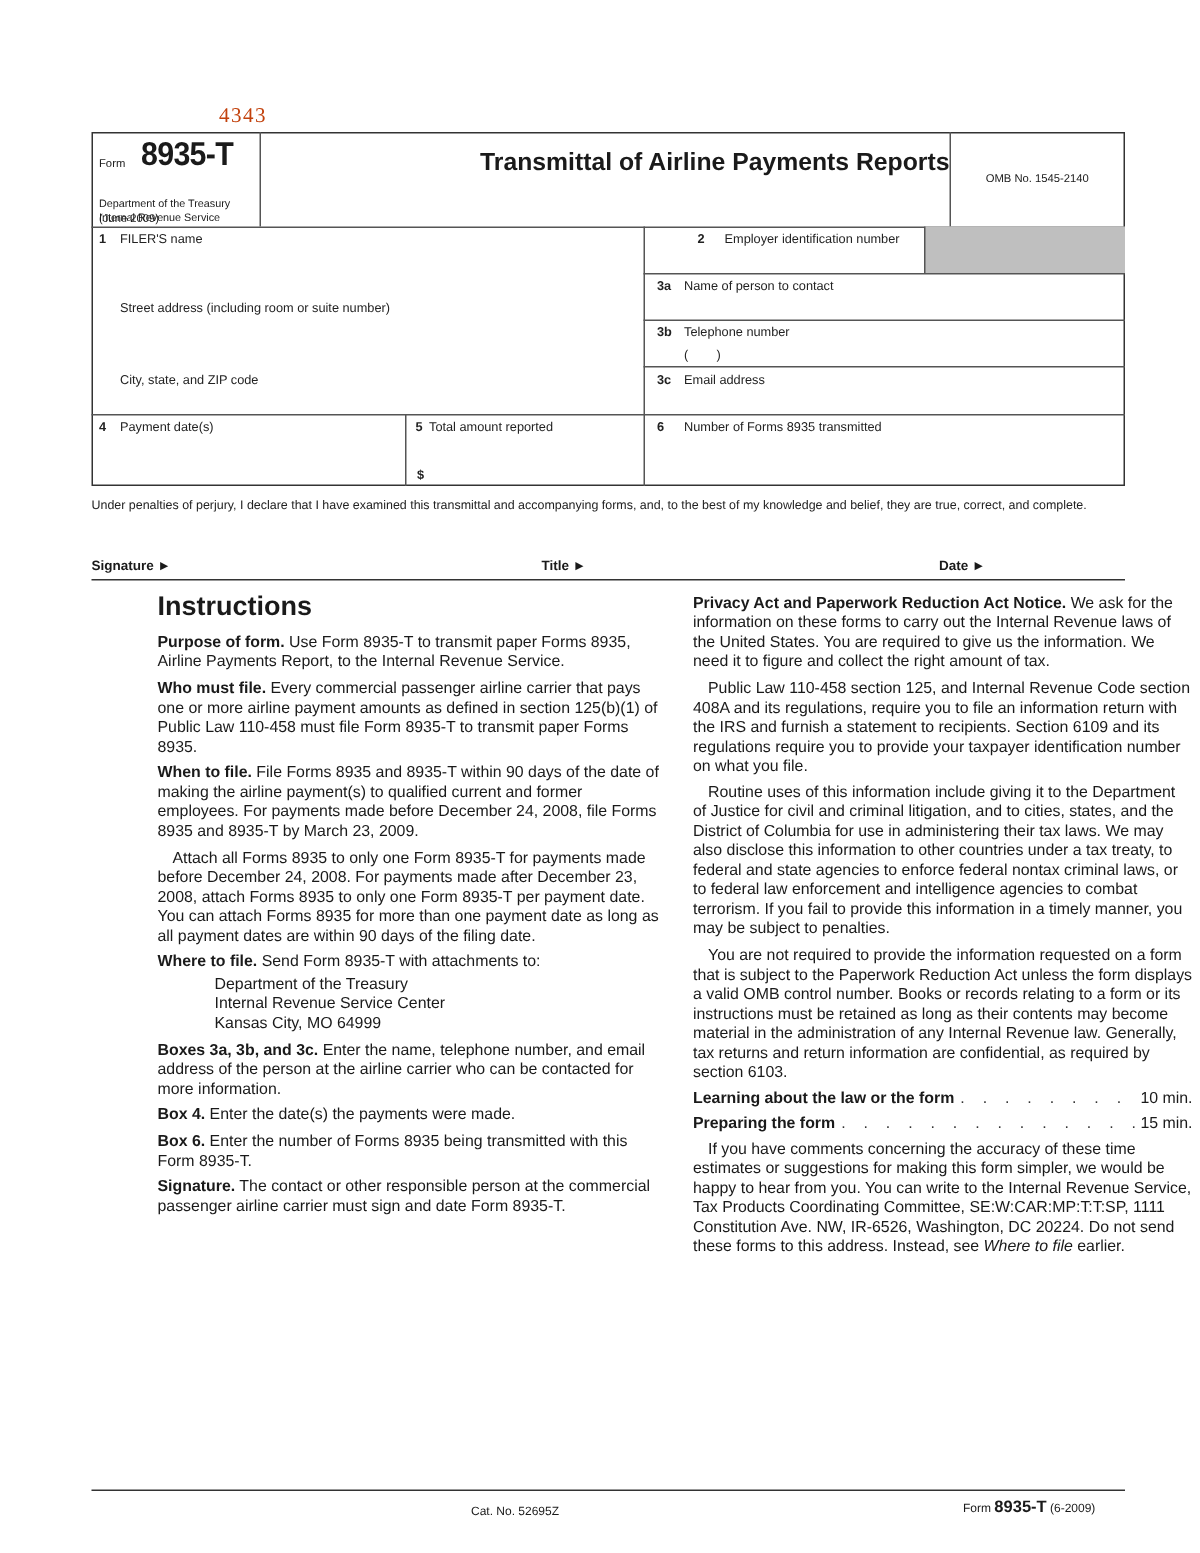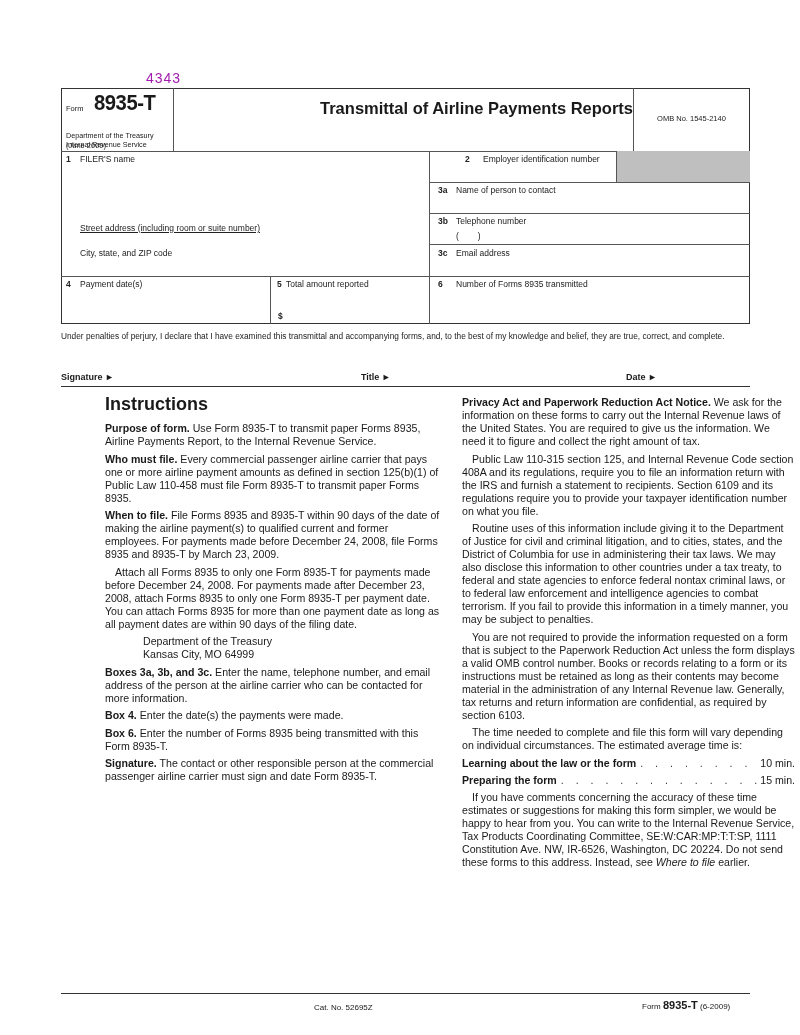--- a/index.html
+++ b/index.html
@@ -1,19 +1,19 @@
 <!DOCTYPE html>
 <html><head>
 <meta charset="utf-8">
 <style>
   * { box-sizing: border-box; margin: 0; padding: 0; }
   html, body { width: 800px; height: 1035px; background: #ffffff; }
   body { position: relative; font-family: "Liberation Sans", sans-serif; color: #1a1a1a; overflow: hidden; }
   .abs { position: absolute; }
-  .handnum { left: 146px; top: 70px; font-family: Liberation Sans, sans-serif; font-size: 14px; letter-spacing: 1px; color: #a21caf; }
+  .handnum { left: 146px; top: 70px; font-family: Liberation Serif, serif; font-size: 14px; letter-spacing: 1px; color: #c2410c; }
 
   
   .formbox { left: 61px; top: 88px; width: 689px; height: 236px; border: 1.3px solid #333; }
   .hline { position: absolute; height: 0; border-top: 1px solid #555; }
   .vline { position: absolute; width: 0; border-left: 1px solid #555; }
   .lbl { position: absolute; font-size: 8.5px; color: #222; white-space: nowrap; }
   .num { font-weight: bold; display: inline-block; }
 
   .form-word { left: 66px; top: 104px; font-size: 7.5px; }
   .form-number { left: 94px; top: 90px; font-size: 22px; font-weight: bold; letter-spacing: -0.5px; transform: scaleX(0.92); transform-origin: left; }
@@ -80,21 +80,21 @@
 <div class="abs" style="left:62px; top:245px; width:366px; height:31px;"></div>
 <div class="abs" style="left:430px; top:152px; width:185px; height:30px;"></div>
 <div class="abs" style="left:430px; top:183px; width:319px; height:30px;"></div>
 <div class="abs" style="left:430px; top:214px; width:319px; height:30px;"></div>
 <div class="abs" style="left:430px; top:245px; width:319px; height:31px;"></div>
 <div class="abs" style="left:62px; top:277px; width:207px; height:46px;"></div>
 <div class="abs" style="left:271px; top:277px; width:157px; height:46px;"></div>
 <div class="abs" style="left:430px; top:277px; width:319px; height:46px;"></div>
 
 <div class="lbl" style="left:66px; top:154px;"><span class="num" style="width:14px;">1</span><span>FILER'S name</span></div>
-<div class="lbl" style="left:80px; top:223px;text-decoration:underline;">Street address (including room or suite number)</div>
+<div class="lbl" style="left:80px; top:200px;">Street address (including room or suite number)</div>
 <div class="lbl" style="left:80px; top:248px;">City, state, and ZIP code</div>
 <div class="lbl" style="left:438px; top:154px;margin-left:27px;"><span class="num" style="width:18px;">2</span><span>Employer identification number</span></div>
 <div class="lbl" style="left:438px; top:185px;"><span class="num" style="width:18px;">3a</span><span>Name of person to contact</span></div>
 <div class="lbl" style="left:438px; top:216px;"><span class="num" style="width:18px;">3b</span><span>Telephone number</span></div>
 <div class="lbl" style="left:456px; top:231px; white-space:pre;">(        )</div>
 <div class="lbl" style="left:438px; top:248px;"><span class="num" style="width:18px;">3c</span><span>Email address</span></div>
 <div class="lbl" style="left:66px; top:279px;"><span class="num" style="width:14px;">4</span><span>Payment date(s)</span></div>
 <div class="lbl" style="left:277px; top:279px;"><span class="num" style="width:9px;">5</span><span>Total amount reported</span></div>
 <div class="lbl" style="left:278px; top:311px; font-weight:bold;">$</div>
 <div class="lbl" style="left:438px; top:279px;"><span class="num" style="width:18px;">6</span><span>Number of Forms 8935 transmitted</span></div>
@@ -107,36 +107,37 @@
   <span class="abs" style="left:565px; top:0;">Date ►</span>
 </div>
 <div class="abs sigrule"></div>
 
 <div class="col col-left">
   <div class="h-instr">Instructions</div>
   <p class="para"><b>Purpose of form.</b><span> Use Form 8935-T to transmit paper Forms 8935, Airline Payments Report, to the Internal Revenue Service.</span></p>
   <p class="para"><b>Who must file.</b><span> Every commercial passenger airline carrier that pays one or more airline payment amounts as defined in section 125(b)(1) of Public Law 110-458 must file Form 8935-T to transmit paper Forms 8935.</span></p>
   <p class="para"><b>When to file.</b><span> File Forms 8935 and 8935-T within 90 days of the date of making the airline payment(s) to qualified current and former employees. For payments made before December 24, 2008, file Forms 8935 and 8935-T by March 23, 2009.</span></p>
   <p class="para indent">Attach all Forms 8935 to only one Form 8935-T for payments made before December 24, 2008. For payments made after December 23, 2008, attach Forms 8935 to only one Form 8935-T per payment date. You can attach Forms 8935 for more than one payment date as long as all payment dates are within 90 days of the filing date.</p>
+  <p class="para" style="margin-bottom:2px;"><b>Where to file.</b><span> Send Form 8935-T with attachments to:</span></p>
   <div class="addr">
     <div>Department of the Treasury</div>
+    <div>Internal Revenue Service Center</div>
     <div>Kansas City, MO 64999</div>
   </div>
   <p class="para"><b>Boxes 3a, 3b, and 3c.</b><span> Enter the name, telephone number, and email address of the person at the airline carrier who can be contacted for more information.</span></p>
   <p class="para"><b>Box 4.</b><span> Enter the date(s) the payments were made.</span></p>
   <p class="para"><b>Box 6.</b><span> Enter the number of Forms 8935 being transmitted with this Form 8935-T.</span></p>
   <p class="para"><b>Signature.</b><span> The contact or other responsible person at the commercial passenger airline carrier must sign and date Form 8935-T.</span></p>
 </div>
 
 <div class="col col-right">
   <p class="para"><b>Privacy Act and Paperwork Reduction Act Notice.</b><span> We ask for the information on these forms to carry out the Internal Revenue laws of the United States. You are required to give us the information. We need it to figure and collect the right amount of tax.</span></p>
-  <p class="para indent">Public Law 110-315 section 125, and Internal Revenue Code section 408A and its regulations, require you to file an information return with the IRS and furnish a statement to recipients. Section 6109 and its regulations require you to provide your taxpayer identification number on what you file.</p>
+  <p class="para indent">Public Law 110-458 section 125, and Internal Revenue Code section 408A and its regulations, require you to file an information return with the IRS and furnish a statement to recipients. Section 6109 and its regulations require you to provide your taxpayer identification number on what you file.</p>
   <p class="para indent">Routine uses of this information include giving it to the Department of Justice for civil and criminal litigation, and to cities, states, and the District of Columbia for use in administering their tax laws. We may also disclose this information to other countries under a tax treaty, to federal and state agencies to enforce federal nontax criminal laws, or to federal law enforcement and intelligence agencies to combat terrorism. If you fail to provide this information in a timely manner, you may be subject to penalties.</p>
   <p class="para indent">You are not required to provide the information requested on a form that is subject to the Paperwork Reduction Act unless the form displays a valid OMB control number. Books or records relating to a form or its instructions must be retained as long as their contents may become material in the administration of any Internal Revenue law. Generally, tax returns and return information are confidential, as required by section 6103.</p>
-  <p class="para indent">The time needed to complete and file this form will vary depending on individual circumstances. The estimated average time is:</p>
   <div class="timerow">
     <span class="t-label">Learning about the law or the form</span>
     <span class="t-dots">. . . . . . . . . . . . . . . . . . . .</span>
     <span class="t-val">10 min.</span>
   </div>
   <div class="timerow">
     <span class="t-label">Preparing the form</span>
     <span class="t-dots">. . . . . . . . . . . . . . . . . . . . . . . . .</span>
     <span class="t-val">15 min.</span>
   </div>

